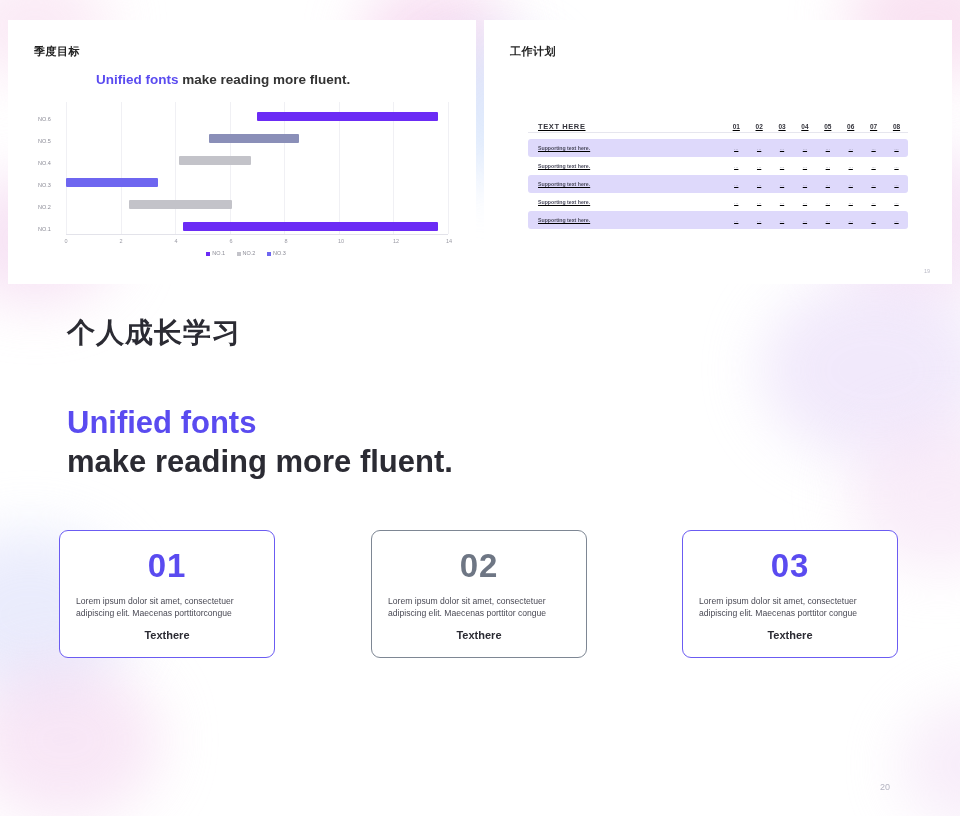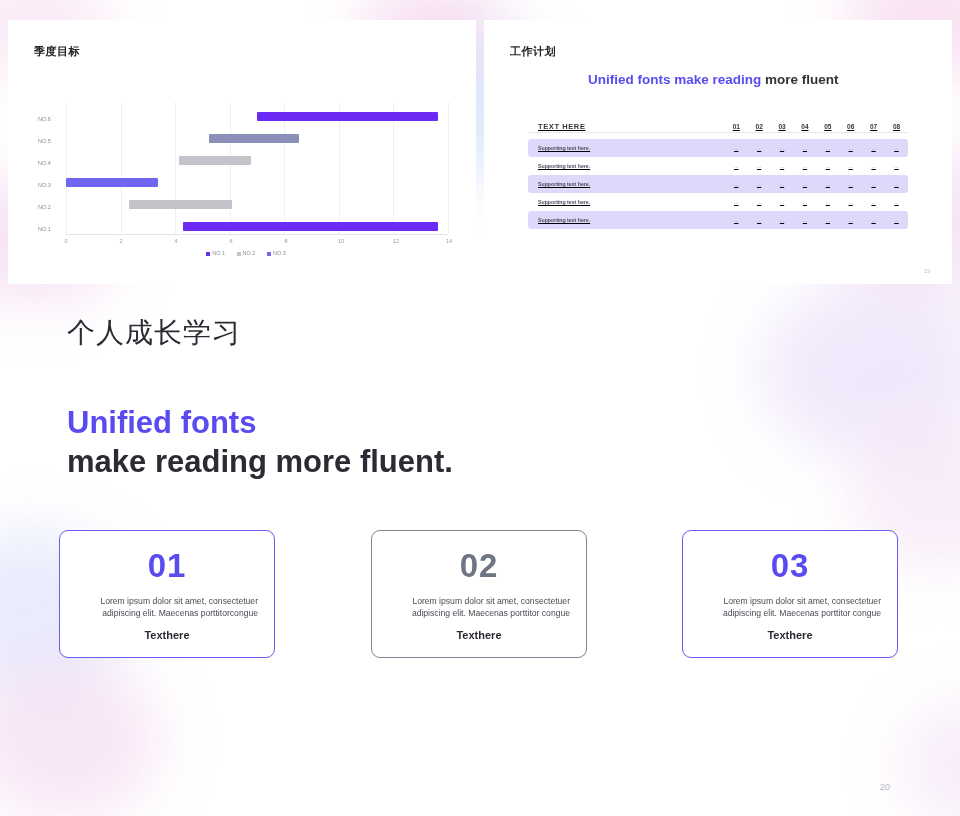--- a/index.html
+++ b/index.html
@@ -180,21 +180,21 @@
   .main {
     position: relative;
     width: 960px;
     height: 544px;
   }
   .main-title {
     position: absolute;
     left: 67px;
     top: 42px;
     font-size: 28px;
-    font-weight: normal;
+    font-weight: bold;
     color: #2b2b33;
     letter-spacing: 1px;
   }
   .main-head {
     position: absolute;
     left: 67px;
     top: 132px;
     font-size: 31px;
     font-weight: bold;
     line-height: 1.25;
@@ -229,21 +229,21 @@
     color: #5a4bf0;
     margin-top: 16px;
     letter-spacing: 1px;
   }
   .card-2 .card-num { color: #6e7684; }
   .card-text {
     margin: 10px 16px 0 16px;
     font-size: 8.6px;
     line-height: 1.45;
     color: #4a4a55;
-    text-align: right;
+    text-align: left;
   }
   .card-foot {
     margin-top: 9px;
     text-align: center;
     font-size: 11px;
     font-weight: bold;
     color: #2b2b33;
   }
   .page-number {
     position: absolute;
@@ -265,20 +265,23 @@
 <div class="blob" style="left:760px; top:280px; width:230px; height:180px; background:#e6d8f8; opacity:.55;"></div>
 <div class="blob" style="left:850px; top:420px; width:180px; height:150px; background:#f3dbf3; opacity:.5;"></div>
 <div class="blob" style="left:-70px; top:530px; width:200px; height:170px; background:#dfe2fb; opacity:.65;"></div>
 <div class="blob" style="left:-30px; top:660px; width:190px; height:160px; background:#f3d4ef; opacity:.55;"></div>
 <div class="blob" style="left:900px; top:700px; width:150px; height:130px; background:#efd8f3; opacity:.45;"></div>
 
 <div class="slides-row">
 
   <div class="slide slide-left">
     <div class="slide-title">季度目标</div>
+    <div class="slide-sub">
+      <span class="accent">Unified fonts </span><span>make reading more fluent.</span>
+    </div>
 
     <div class="chart">
 
       <div class="y-label" style="top:14px;">NO.6</div>
       <div class="y-label" style="top:36px;">NO.5</div>
       <div class="y-label" style="top:58px;">NO.4</div>
       <div class="y-label" style="top:80px;">NO.3</div>
       <div class="y-label" style="top:102px;">NO.2</div>
       <div class="y-label" style="top:124px;">NO.1</div>
 
@@ -314,23 +317,20 @@
       <div class="legend">
         <span><i style="background:#6b2bf5;"></i><b style="font-weight:normal;">NO.1</b></span>
         <span><i style="background:#c3c3c9;"></i><b style="font-weight:normal;">NO.2</b></span>
         <span><i style="background:#6e66f0;"></i><b style="font-weight:normal;">NO.3</b></span>
       </div>
     </div>
   </div>
 
   <div class="slide slide-right">
     <div class="slide-title">工作计划</div>
-    <div class="slide-sub">
-      <span class="accent">Unified fonts make reading </span><span>more fluent</span>
-    </div>
 
     <div class="head-rule"></div>
     <div class="table-wrap">
       <table class="tbl">
         <thead>
           <tr>
             <th class="first">TEXT HERE</th>
             <th>01</th>
             <th>02</th>
             <th>03</th>

